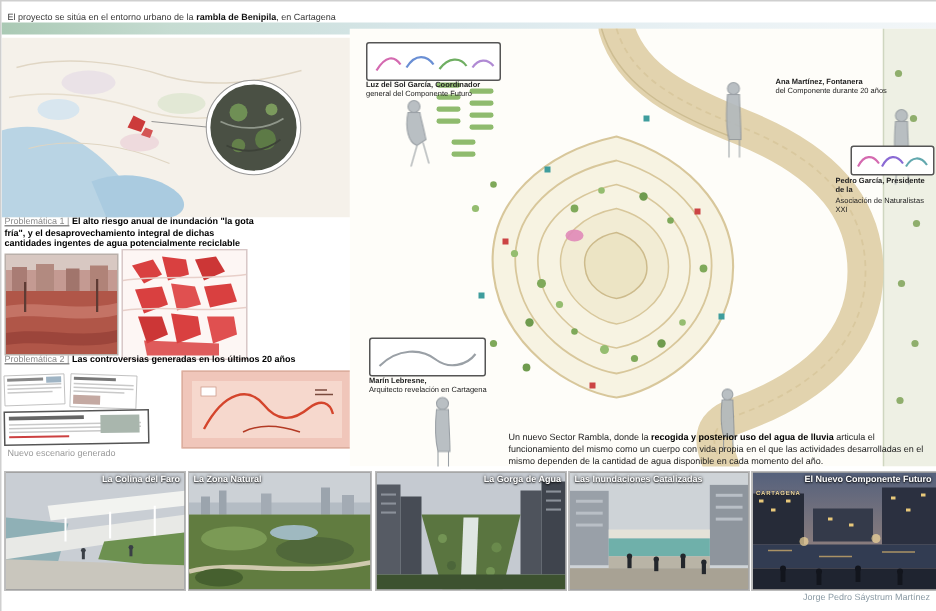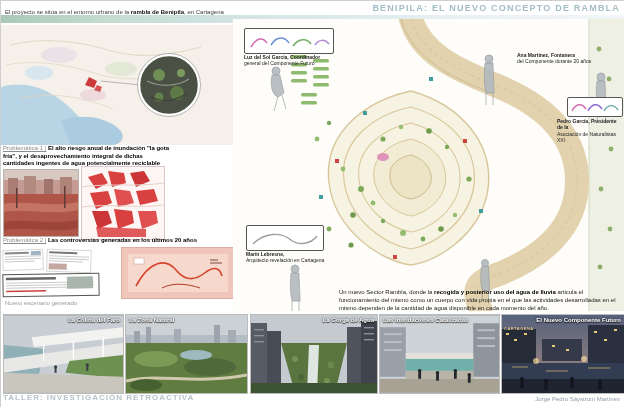--- a/index.html
+++ b/index.html
@@ -36,21 +36,20 @@
 </style>
 </head>
 <body>
 
 <div class="poster">
 
   <div class="abs intro">
     <span>El proyecto se sitúa en el entorno urbano de la </span><b>rambla de Benipila</b><span>, en Cartagena</span>
   </div>
   <div class="abs header-band"></div>
-  <div class="abs title">BENIPILA: EL NUEVO CONCEPTO DE RAMBLA</div>
 
   <div class="abs" style="left:0;top:24px;width:235px;height:120px;">
     <svg width="235" height="120" viewBox="0 0 235 120">
       <rect width="235" height="120" fill="#f5f1ea"></rect>
       <path d="M0,62 C28,54 55,66 78,92 C84,100 82,112 78,120 L0,120 Z" fill="#b9d4e4"></path>
       <path d="M60,96 C80,88 105,92 118,104 C126,112 120,120 110,120 L70,120 Z" fill="#aacbe0"></path>
       <ellipse cx="38" cy="48" rx="14" ry="7" fill="#d8e6ef"></ellipse>
       <path d="M10,20 C40,12 80,16 110,26 C140,34 170,30 200,22" stroke="#e0d6c4" stroke-width="1" fill="none"></path>
       <path d="M5,40 C35,34 70,40 100,50 C130,58 160,52 190,44" stroke="#e6ddcc" stroke-width="1" fill="none"></path>
       <path d="M18,74 C48,66 84,72 112,84" stroke="#dfd5c2" stroke-width="0.8" fill="none"></path>
@@ -441,16 +440,15 @@
         <circle cx="98" cy="66" r="2"></circle>
           <rect x="96.4" y="67" width="3.2" height="8"></rect>
       </g>
       <circle cx="34" cy="46" r="3" fill="#f2d79a" opacity="0.7"></circle>
       <circle cx="82" cy="44" r="3" fill="#f2d79a" opacity="0.7"></circle>
     </svg>
     <div class="lbl lbl-r">El Nuevo Componente Futuro</div>
     <div class="sub">CARTAGENA</div>
   </div>
 
-  <div class="abs footL">TALLER: INVESTIGACIÓN RETROACTIVA</div>
   <div class="abs footR">Jorge Pedro Sáystrum Martínez</div>
 
 </div>
 
 </body></html>

